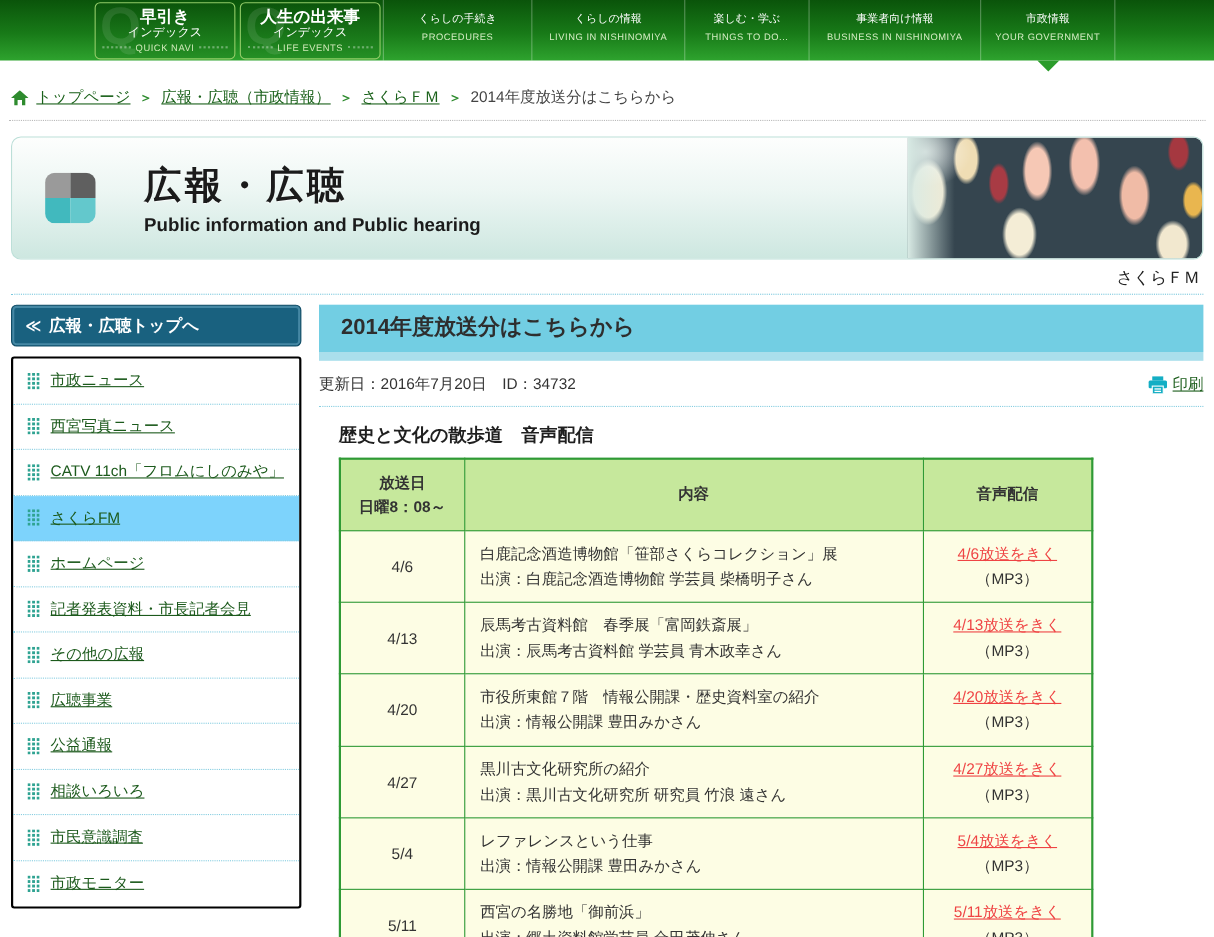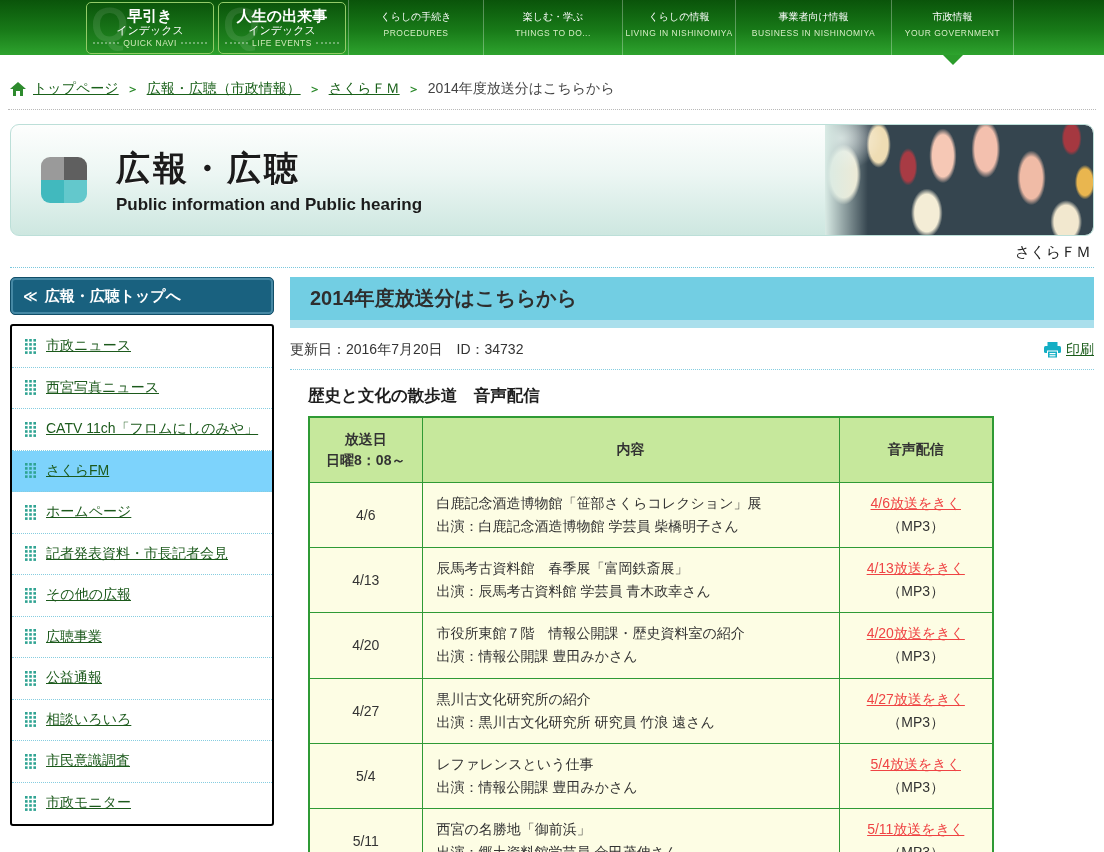--- a/index.html
+++ b/index.html
@@ -69,21 +69,21 @@
     border: 1px solid #bcdfd8; border-radius: 9px;
     background: linear-gradient(180deg, #fdfefd 0%, #ecf6f3 45%, #cde7e0 100%);
     display: flex; align-items: center; overflow: hidden;
   }
   .banner-icon {
     width: 46px; height: 46px; margin-left: 30px; border-radius: 9px; overflow: hidden;
     display: grid; grid-template-columns: 1fr 1fr; flex: 0 0 auto;
   }
   .q-tl { background: #9a9a9a; } .q-tr { background: #5f5f5f; }
   .q-bl { background: #41b9be; } .q-br { background: #63c8cc; }
-  .banner-text { margin-left: 29px; }
+  .banner-text { margin-left: 44px; }
   .banner-title { font-size: 34px; font-weight: bold; color: #1b1b1b; letter-spacing: 3px; text-shadow: 0 1px 1px rgba(255,255,255,0.8); }
   .banner-sub { font-size: 17px; font-weight: bold; color: #1b1b1b; margin-top: 3px; }
   .banner-photo {
     position: absolute; right: 0; top: 0; bottom: 0; width: 268px;
     border-radius: 0 8px 8px 0;
     background-color: #35454f;
     background-image:
       linear-gradient(90deg, #d9ebe5 0%, rgba(217,235,229,0) 16%),
       radial-gradient(60px 45px at 6% 12%, rgba(255,255,255,0.75), rgba(255,255,255,0) 70%),
       radial-gradient(24px 42px at 7% 45%, #f3ead2 0 55%, rgba(243,234,210,0) 72%),
@@ -169,26 +169,26 @@
           <span>LIFE EVENTS</span>
         </div>
     </div>
     </div>
   <div class="nav-main">
       <div class="nav-item">
       <div class="label">くらしの手続き</div>
       <div class="sub">PROCEDURES</div>
     </div>
       <div class="nav-item">
+      <div class="label">くらしの情報</div>
+      <div class="sub">LIVING IN NISHINOMIYA</div>
+    </div>
+      <div class="nav-item">
       <div class="label">楽しむ・学ぶ</div>
       <div class="sub">THINGS TO DO...</div>
-    </div>
-      <div class="nav-item">
-      <div class="label">くらしの情報</div>
-      <div class="sub">LIVING IN NISHINOMIYA</div>
     </div>
       <div class="nav-item">
       <div class="label">事業者向け情報</div>
       <div class="sub">BUSINESS IN NISHINOMIYA</div>
     </div>
       <div class="nav-item active">
       <div class="label">市政情報</div>
       <div class="sub">YOUR GOVERNMENT</div>
     </div>
     </div>

